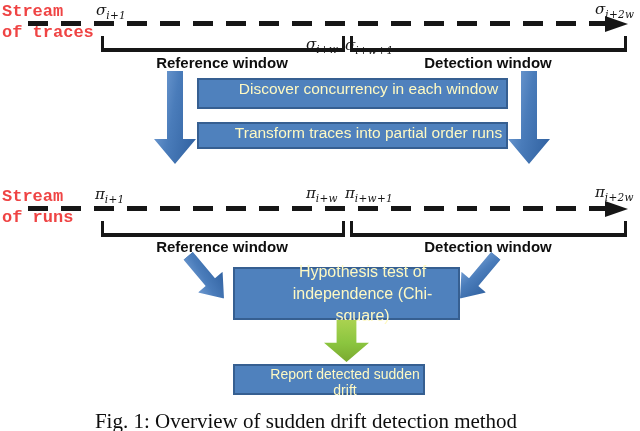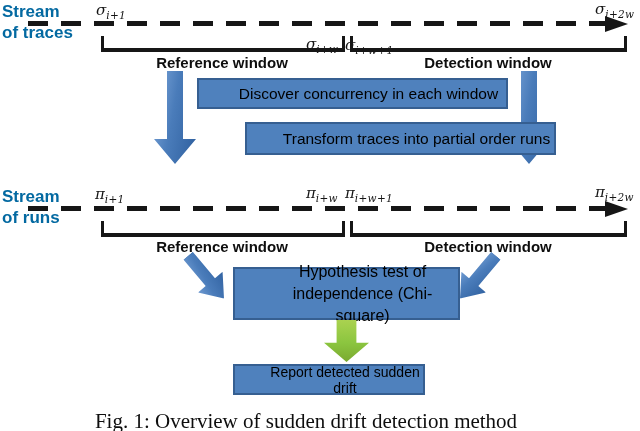--- a/index.html
+++ b/index.html
@@ -1,21 +1,21 @@
 <!DOCTYPE html>
 <html><head>
 <meta charset="utf-8">
 <style>
   html,body{margin:0;padding:0;background:#fff;}
   #stage{
     position:relative;width:640px;height:431px;background:#ffffff;
     overflow:hidden;font-family:"Liberation Sans",sans-serif;color:#141414;
   }
   .abs{position:absolute;}
-  .stream-line{font-weight:bold;font-size:17px;line-height:18px;color:#0369a1;}
+  .stream-line{font-weight:bold;font-size:17px;line-height:18px;color:#ef4444;font-family:Liberation Mono, monospace;}
   .dash-line{height:5px;background:repeating-linear-gradient(90deg,#161616 0 20px,transparent 20px 33px);}
   .line-arrowhead{width:0;height:0;border-top:8px solid transparent;border-bottom:8px solid transparent;border-left:23px solid #161616;}
   .marker{font-family:"DejaVu Serif","Liberation Serif",serif;font-size:15px;white-space:nowrap;}
   .marker .sym{font-style:italic;}
   .marker sub{font-size:10.5px;font-style:italic;letter-spacing:0.3px;}
   .marker.bold{font-weight:normal;}
   .bracket{height:12px;border-left:3px solid #161616;border-right:3px solid #161616;border-bottom:4px solid #161616;}
   .win-label{font-weight:bold;font-size:15px;text-align:center;color:#0e0e0e;white-space:nowrap;}
   .arrow-down{
     clip-path:polygon(31% 0,69% 0,69% 73%,100% 73%,50% 100%,0 73%,31% 73%);
@@ -23,22 +23,22 @@
   }
   .arrow-diag{
     clip-path:polygon(31% 0,69% 0,69% 62%,100% 62%,50% 100%,0 62%,31% 62%);
     background:linear-gradient(100deg,#7fa8db 0%,#4a7cba 45%,#2e5f9e 100%);
   }
   .arrow-green{
     clip-path:polygon(28% 0,72% 0,72% 54%,100% 54%,50% 100%,0 54%,28% 54%);
     background:linear-gradient(180deg,#aad250 0%,#8bc53f 55%,#7aa930 100%);
   }
   .proc-box{
-    background:#4f81bd;border:2px solid #365f91;color:#000000;
-    display:flex;align-items:center;justify-content:center;text-align:center;
+    background:#4f81bd;border:2px solid #365f91;color:#fef9c3;
+    display:flex;justify-content:center;text-align:center;
     box-sizing:border-box;font-size:15.5px;padding-left:32px;
   }
   .proc-box.two-line{flex-direction:column;font-size:16px;line-height:22px;}
   .caption{
     font-family:"Liberation Serif",serif;font-size:21px;color:#0e0e0e;
     text-align:center;white-space:nowrap;
   }
 </style>
 </head>
 <body>
@@ -61,21 +61,21 @@
 
   <div class="abs win-label" style="left:119px;top:54px;width:206px;">Reference window</div>
   <div class="abs win-label" style="left:385px;top:54px;width:206px;">Detection window</div>
 
   <div class="abs arrow-down" style="left:154px;top:71px;width:42px;height:93px;"></div>
   <div class="abs arrow-down" style="left:508px;top:71px;width:42px;height:93px;"></div>
 
   <div class="abs proc-box" style="left:197px;top:78px;width:311px;height:31px;">
       <span>Discover concurrency in each window</span>
     </div>
-  <div class="abs proc-box" style="left:197px;top:122px;width:311px;height:33px;margin-left:48px;">
+  <div class="abs proc-box" style="left:197px;top:122px;width:311px;height:27px;">
       <span>Transform traces into partial order runs</span>
     </div>
 
   <div class="abs stream-line" style="left:2px;top:188px;">Stream</div>
   <div class="abs stream-line" style="left:2px;top:209px;">of runs</div>
 
   <div class="abs dash-line" style="left:28px;top:206px;width:578px;"></div>
   <div class="abs line-arrowhead" style="left:605px;top:201px;"></div>
 
   <div class="abs marker" style="left:95px;top:185px;"><span class="sym">π</span><sub>i+1</sub></div>

